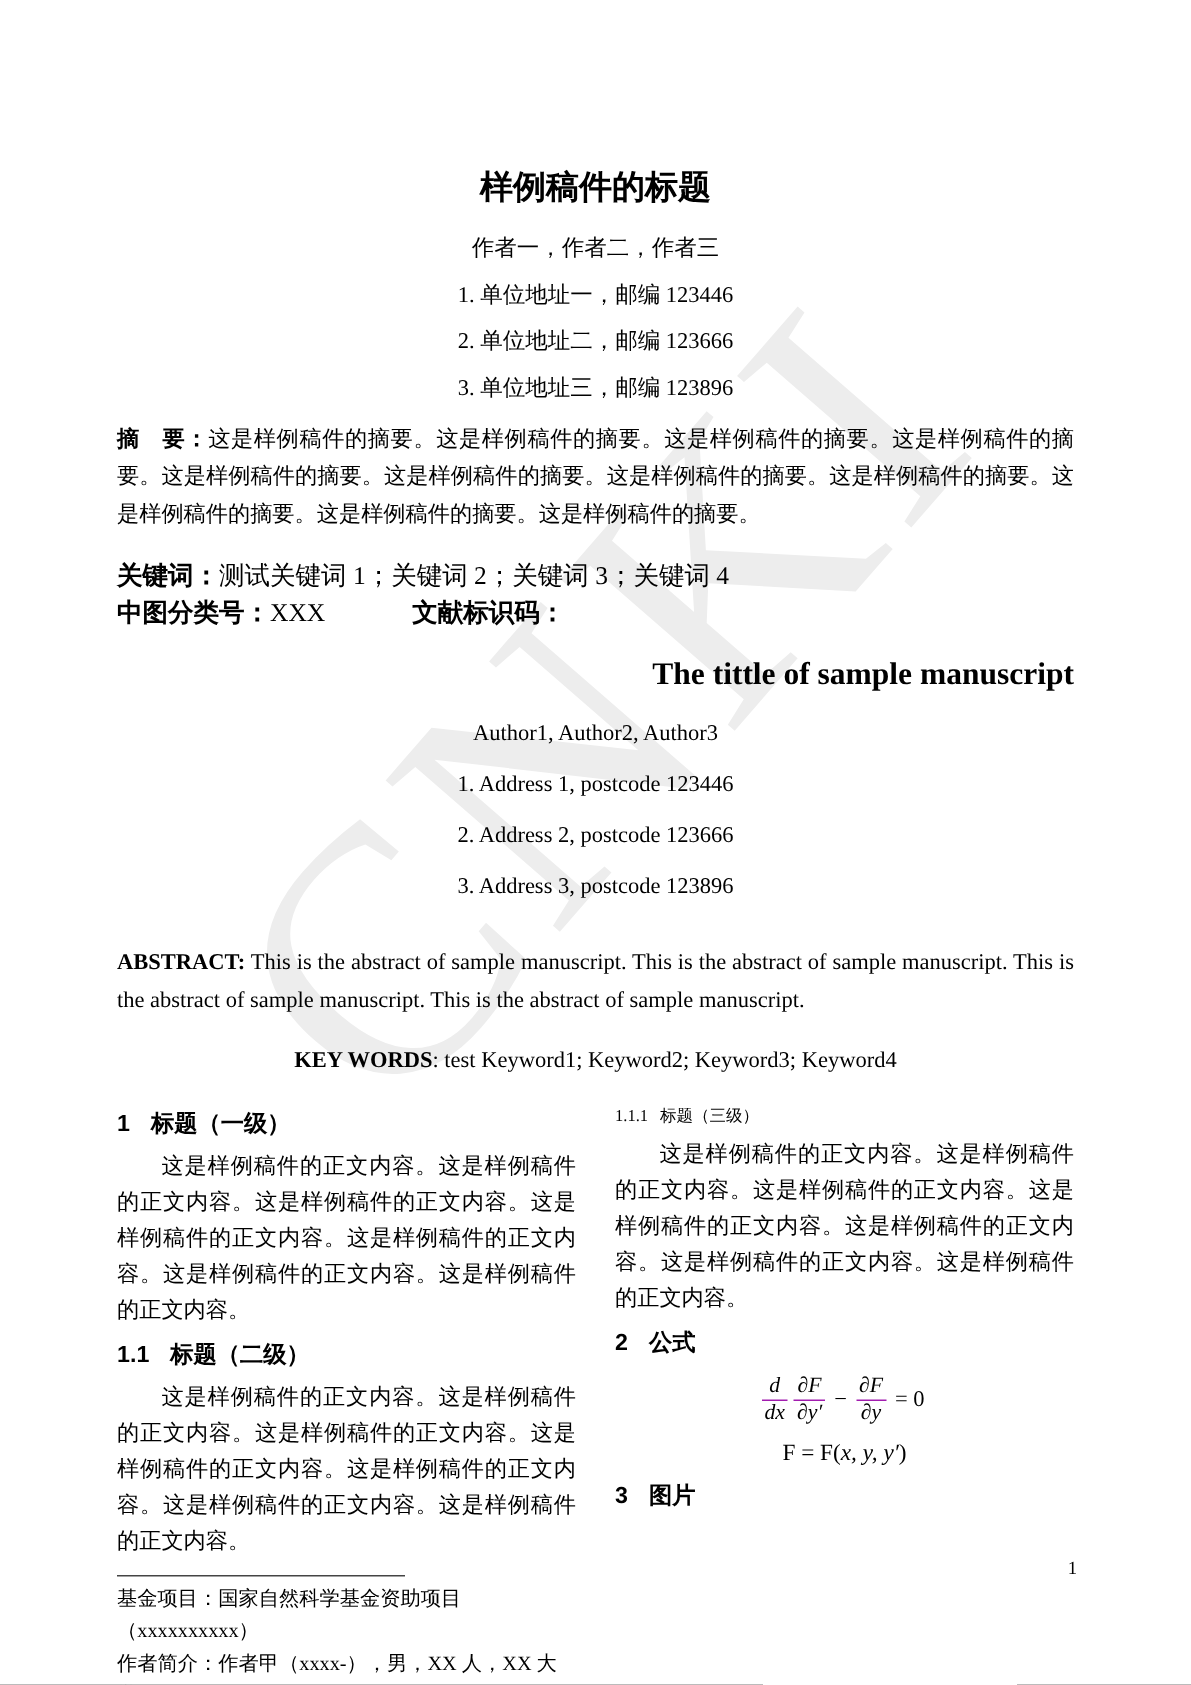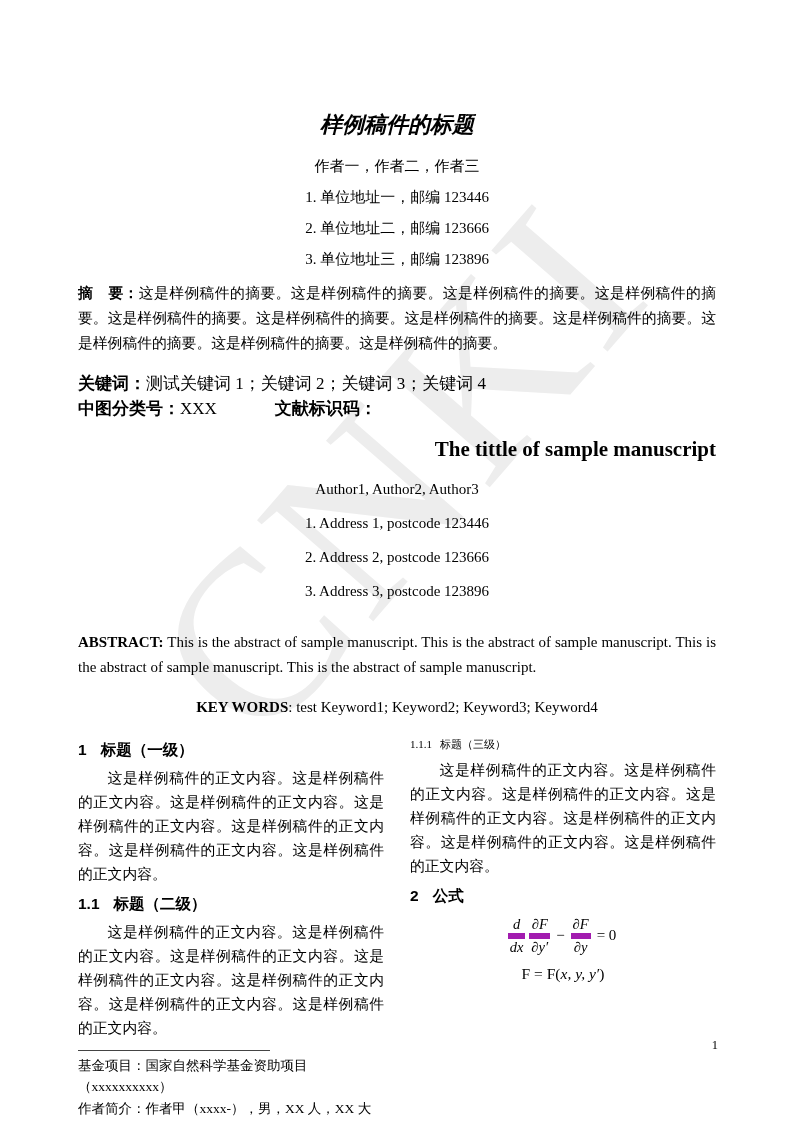--- a/index.html
+++ b/index.html
@@ -28,21 +28,20 @@
     position:relative;
     z-index:1;
     padding:110px 78px 0 78px;
   }
   .cn-title{
     text-align:center;
     font-family:"Liberation Sans","DejaVu Sans",sans-serif;
     font-weight:bold;
     font-size:22px;
     line-height:30px;
-    font-style:italic;
   }
   .center-line{
     text-align:center;
     font-size:15px;
     line-height:22px;
   }
   .cn-authors{margin-top:15px;}
   .cn-address{margin-top:9px;}
   .abstract-block{
     margin-top:11px;
@@ -131,21 +130,21 @@
     line-height:normal;
   }
   .frac{
     display:inline-flex;
     flex-direction:column;
     text-align:center;
     vertical-align:middle;
     font-style:italic;
     font-size:14.5px;
   }
-  .frac .den{border-top:6px solid #a21caf;}
+  .frac .den{border-top:1px solid #a21caf;}
   .frac .num,.frac .den{padding:0 2px;line-height:17px;}
   .op{font-size:15px;padding:0 2px;}
   .formula-line2{
     margin-top:7px;
     line-height:22px;
   }
   .formula-line2 .vars{font-style:italic;}
   .page-number{
     position:absolute;
     right:76px;
@@ -223,20 +222,21 @@
             <span class="op">−</span>
             <span class="frac">
                 <span class="num">∂F</span>
                 <span class="den">∂y</span>
               </span>
             <span class="op">= 0</span>
           </div>
           <div class="formula-line2"><span>F = F(</span><span class="vars">x, y, y′</span><span>)</span></div>
         </div>
 
+        <div class="sec-heading"><span class="num">3</span><span>图片</span></div>
       </div>
 
     </div>
 
   </div>
 
   <div class="page-number">1</div>
 
 </div>
 

